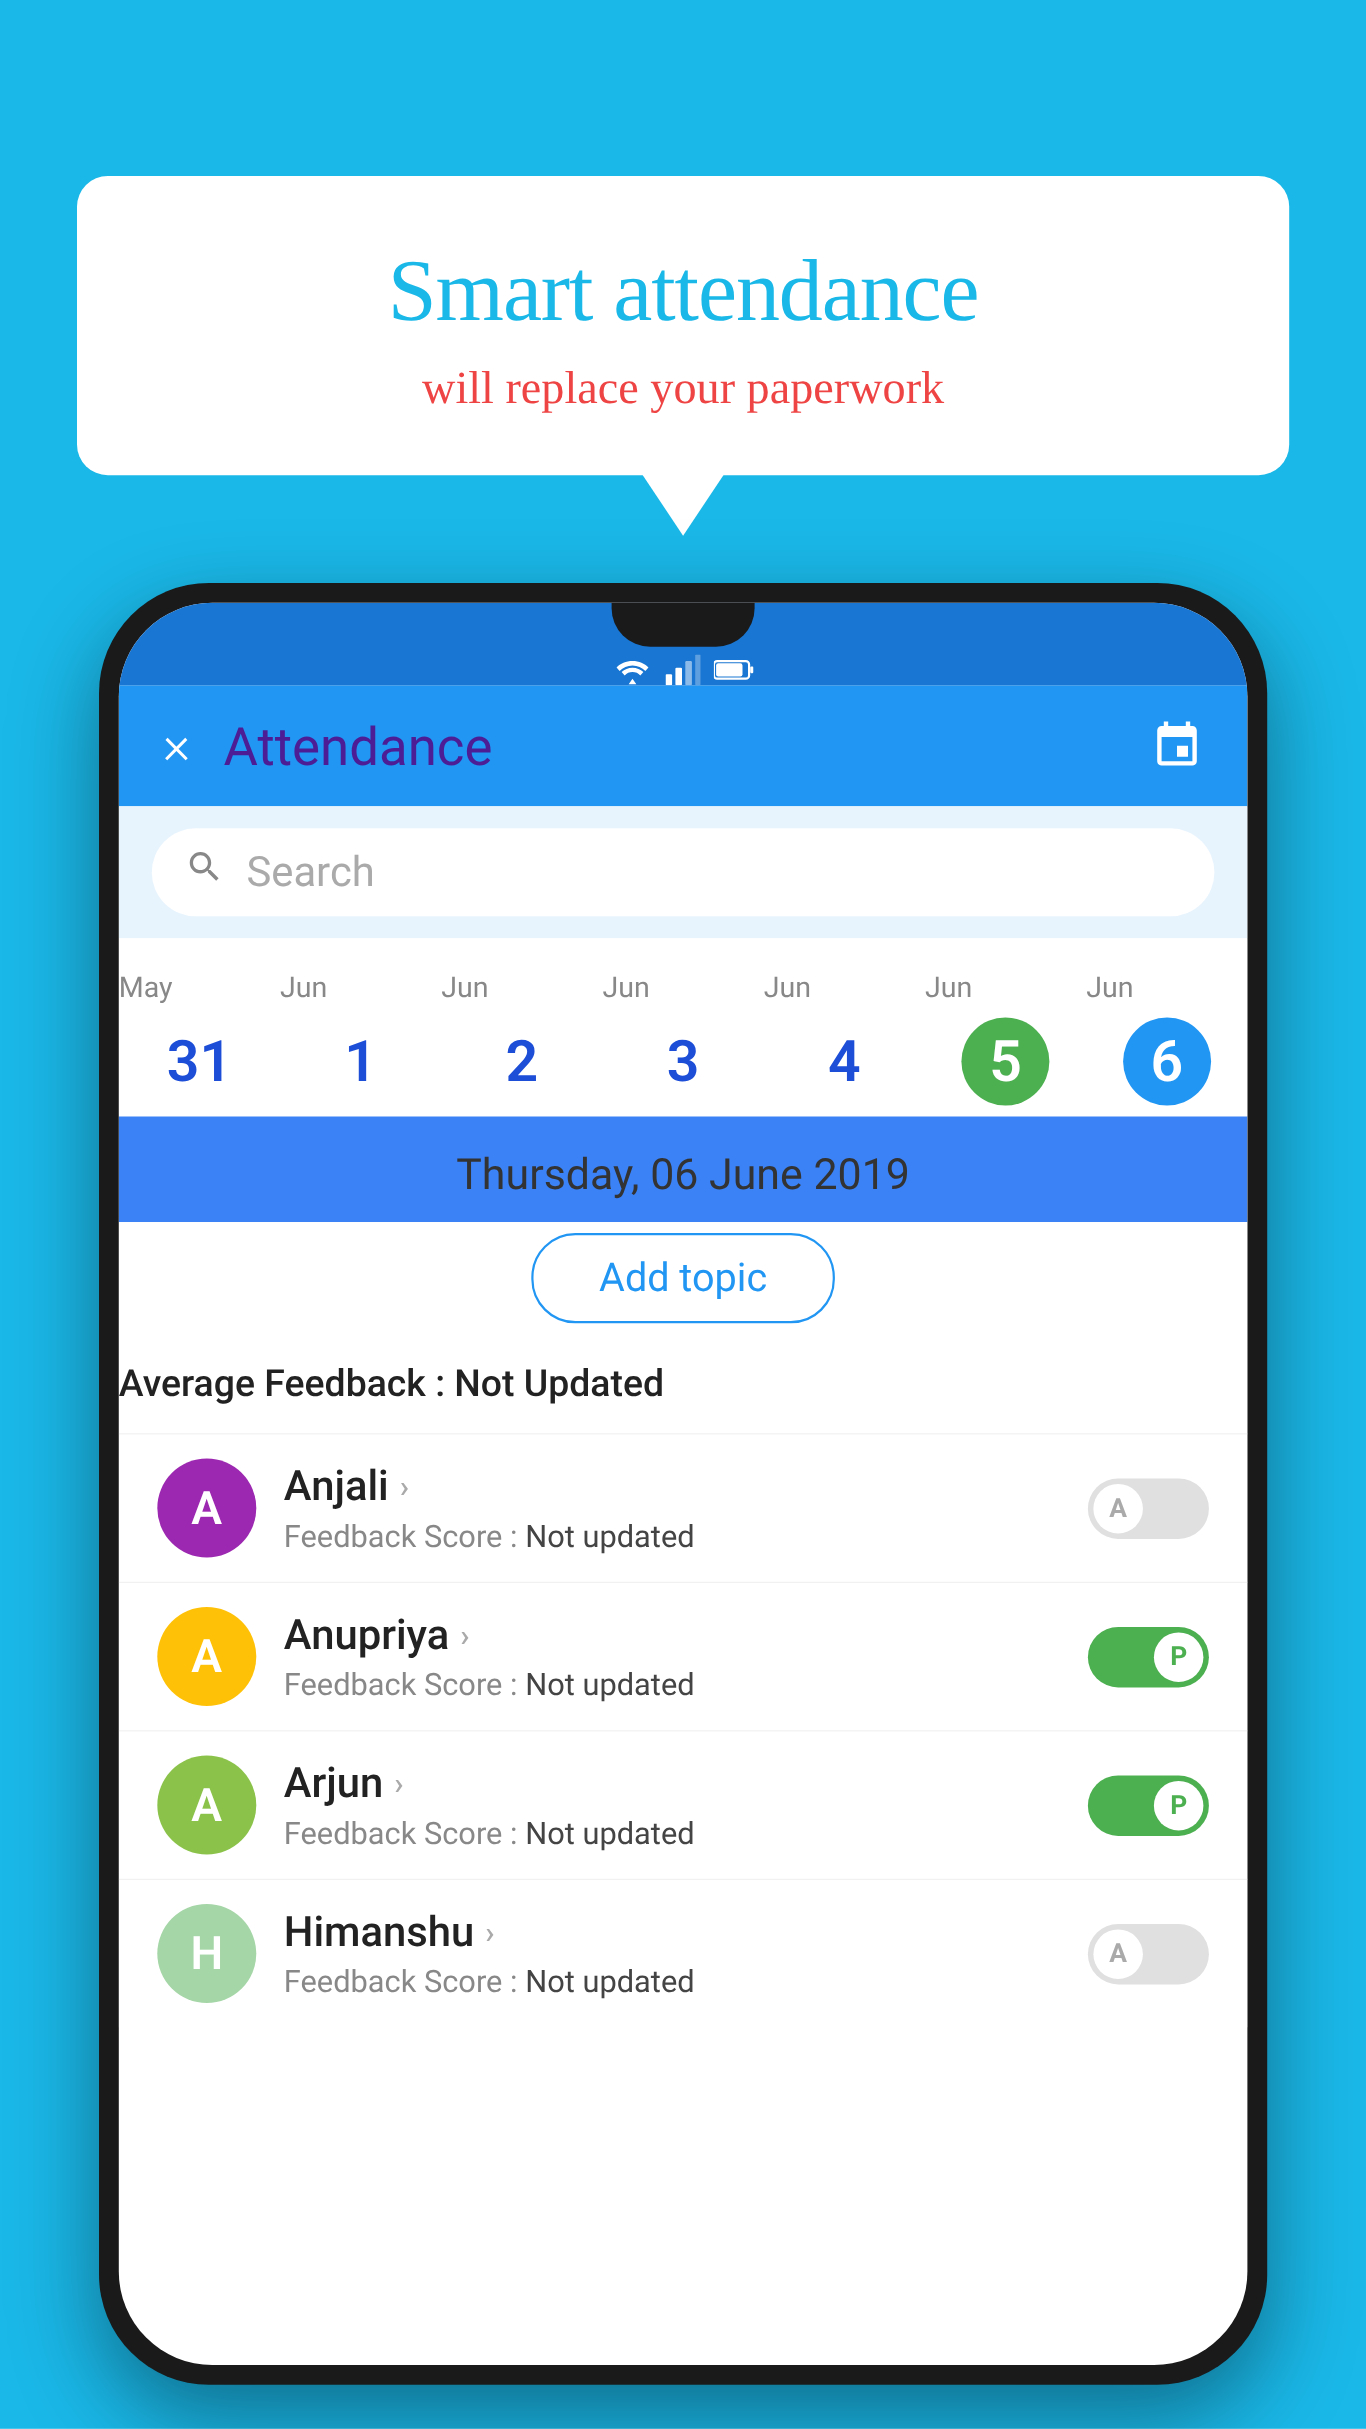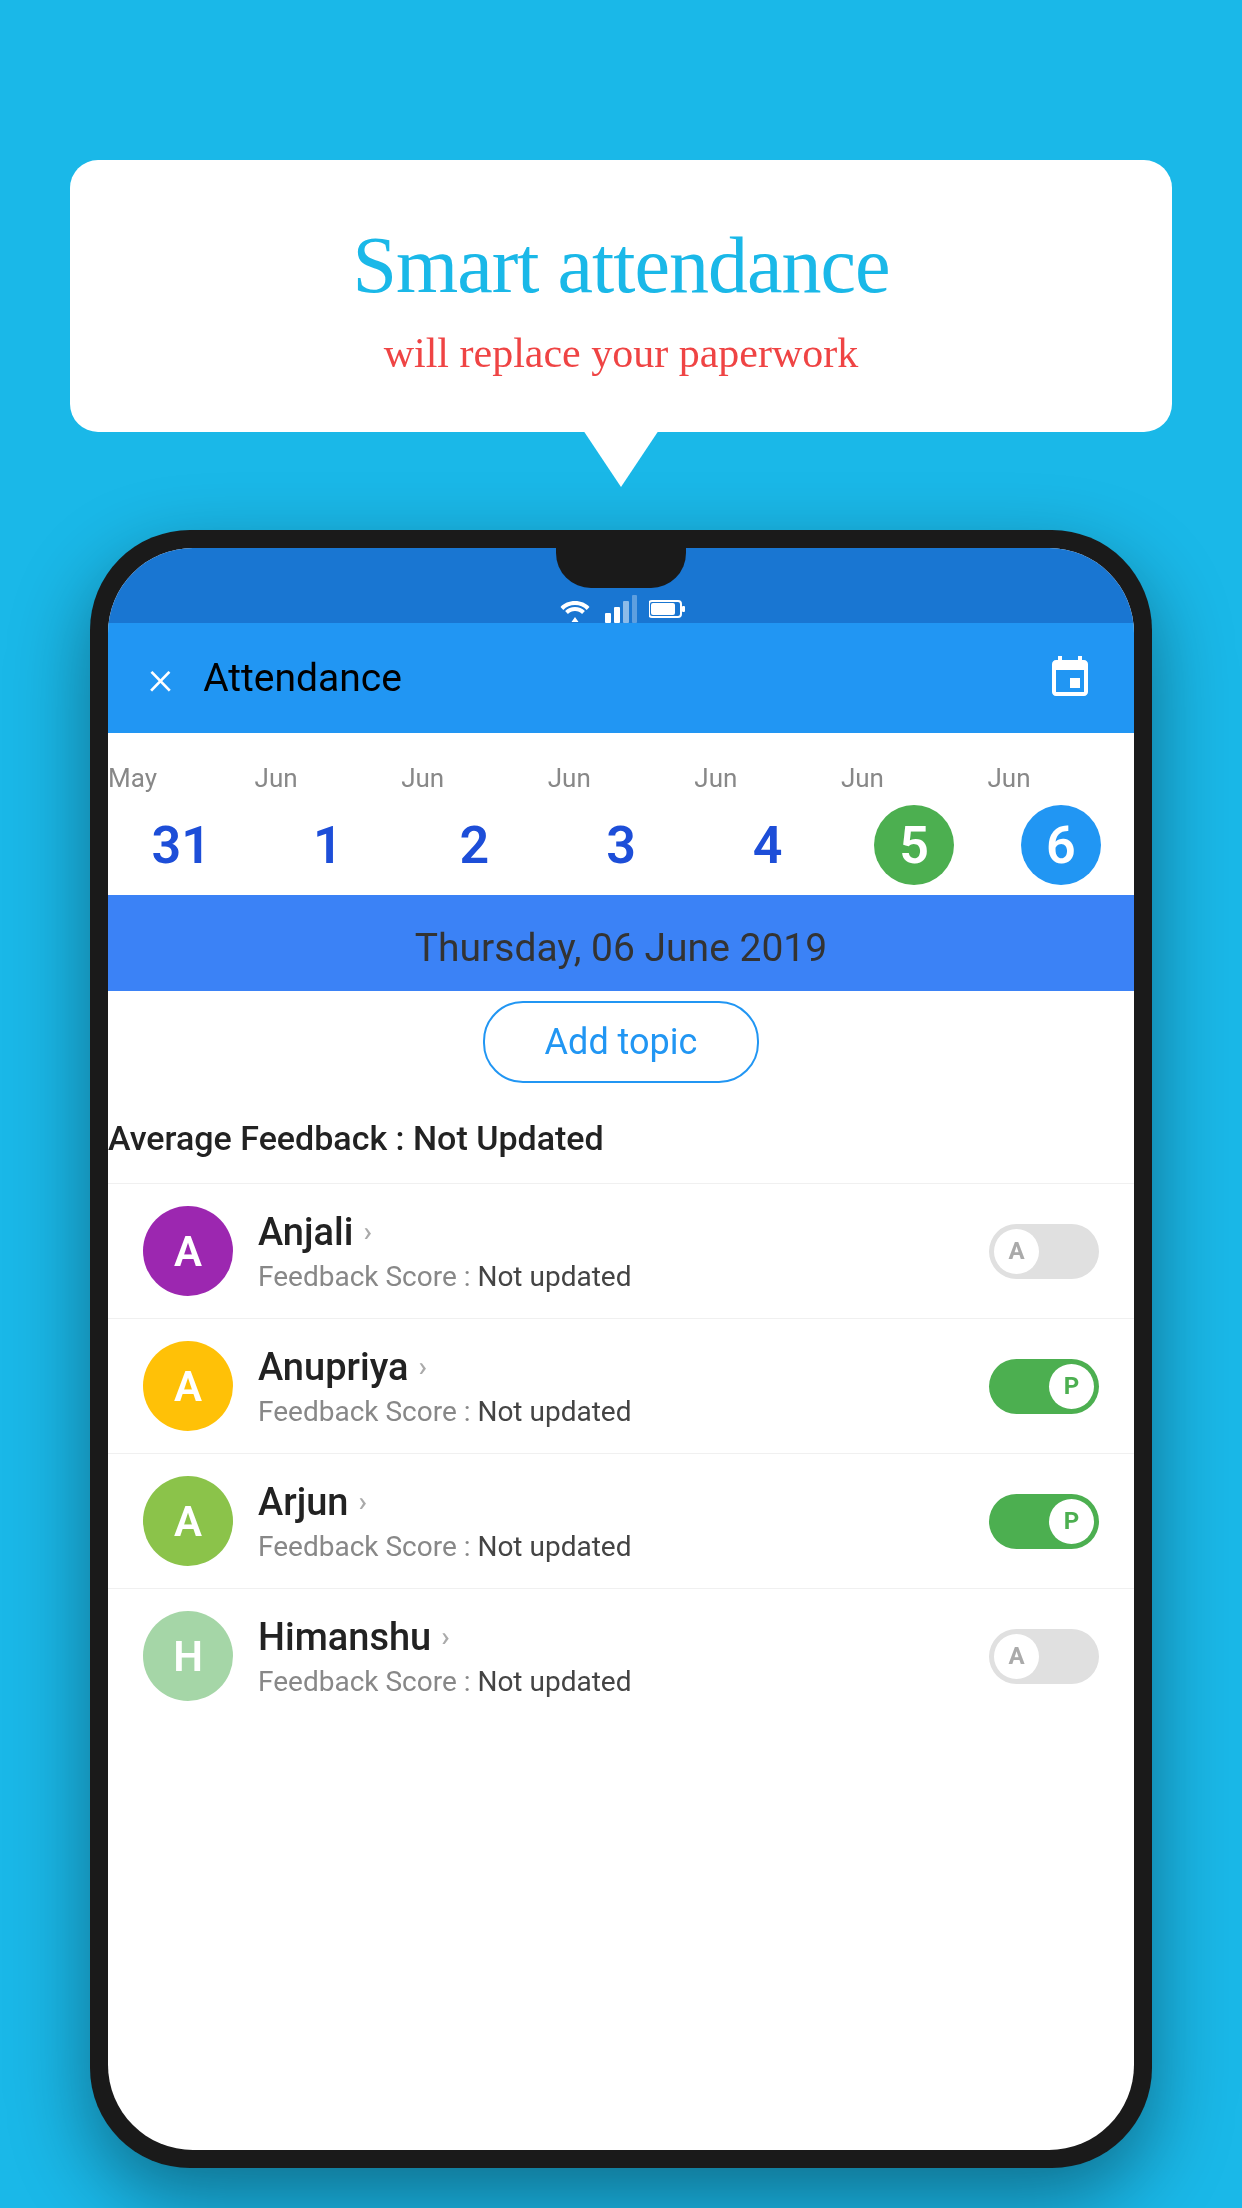--- a/index.html
+++ b/index.html
@@ -128,22 +128,22 @@
     .app-bar-close {
       color: white;
       font-size: 48px;
       font-weight: 300;
       cursor: pointer;
       margin-right: 30px;
       line-height: 1;
     }
 
     .app-bar-title {
-      color: #000000;
-      font-size: 39px;
+      color: #4c1d95;
+      font-size: 48px;
       font-weight: 400;
       flex: 1;
     }
 
     
     .search-container {
       background: #e8f4fd;
       padding: 20px 30px;
     }
 
@@ -384,20 +384,30 @@
     </div>
 
     <div class="app-bar">
       <div class="app-bar-close">×</div>
       <div class="app-bar-title">Attendance</div>
       <svg width="48" height="48" viewBox="0 0 24 24" fill="white">
         <path d="M17 12h-5v5h5v-5zM16 1v2H8V1H6v2H5c-1.11 0-1.99.9-1.99 2L3 19c0 1.1.89 2 2 2h14c1.1 0 2-.9 2-2V5c0-1.1-.9-2-2-2h-1V1h-2zm3 18H5V8h14v11z"></path>
       </svg>
     </div>
 
+    <div class="search-container">
+      <div class="search-bar">
+        <span class="search-icon">
+          <svg width="36" height="36" viewBox="0 0 24 24" fill="#888">
+            <path d="M15.5 14h-.79l-.28-.27C15.41 12.59 16 11.11 16 9.5 16 5.91 13.09 3 9.5 3S3 5.91 3 9.5 5.91 16 9.5 16c1.61 0 3.09-.59 4.23-1.57l.27.28v.79l5 4.99L20.49 19l-4.99-5zm-6 0C7.01 14 5 11.99 5 9.5S7.01 5 9.5 5 14 7.01 14 9.5 11.99 14 9.5 14z"></path>
+          </svg>
+        </span>
+        <span class="search-text">Search</span>
+      </div>
+    </div>
 
     <div class="calendar-row" id="calendar-row">
         <div class="cal-day">
           <div class="cal-month">May</div>
           <div class="cal-date">31</div>
         </div>
         <div class="cal-day">
           <div class="cal-month">Jun</div>
           <div class="cal-date">1</div>
         </div>

